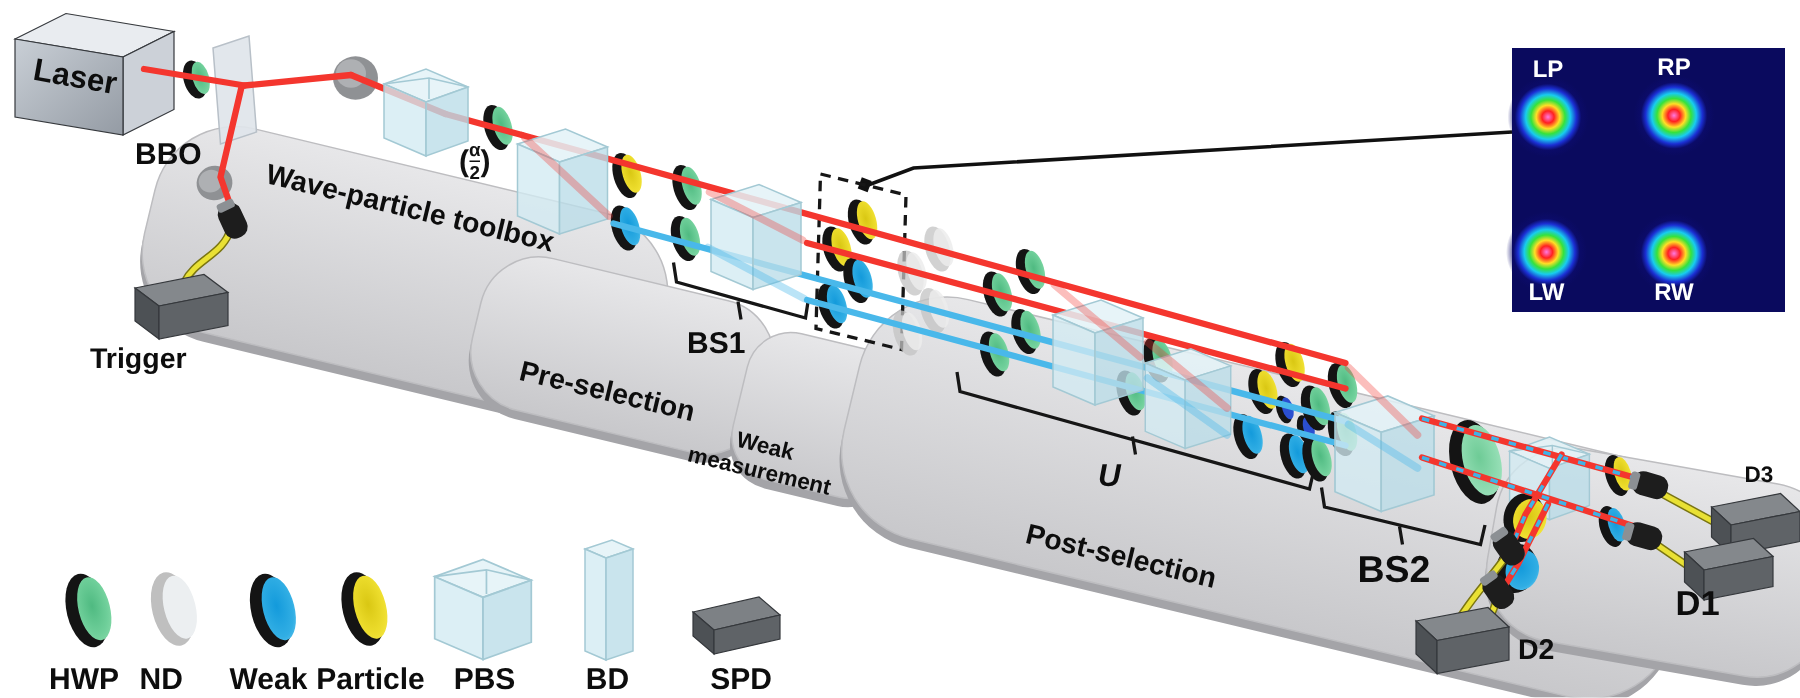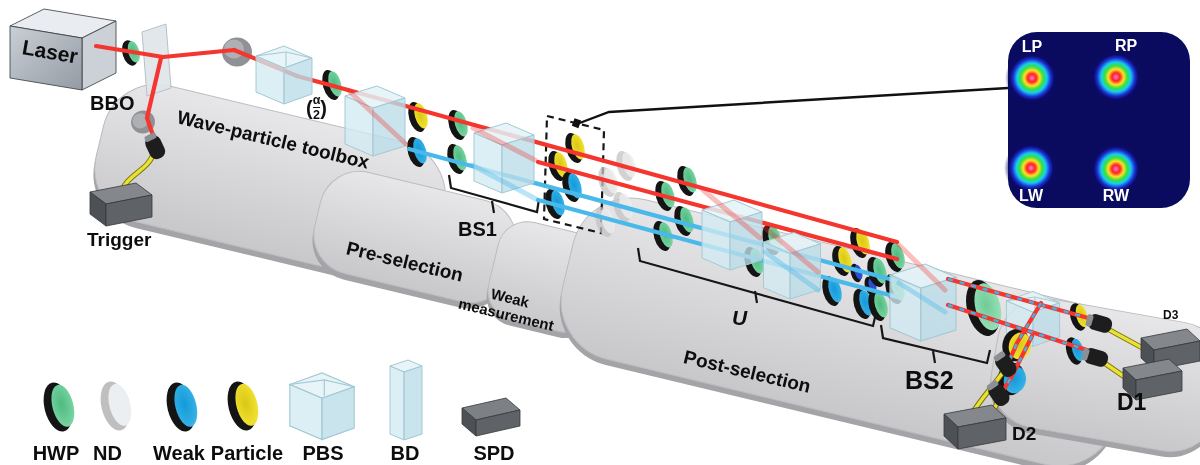--- a/index.html
+++ b/index.html
@@ -24,21 +24,21 @@
   .beam-bf{stroke:rgba(73,184,234,.38);stroke-width:5;fill:none;stroke-linecap:round;}
   .stripe{stroke:#3fb3e8;stroke-width:2.4;fill:none;stroke-dasharray:5 7;}
   .fiber-o{stroke:#7a7512;stroke-width:5.4;fill:none;stroke-linecap:round;}
   .fiber-i{stroke:#e9e134;stroke-width:3.4;fill:none;stroke-linecap:round;}
   .blk{stroke:#161616;stroke-width:2.2;fill:none;}
   .boxt{stroke:#35383c;stroke-width:.8;}
   .alpha{position:absolute;display:flex;align-items:center;font-weight:700;color:#111;}
   .alpha .par{font-size:20px;line-height:1;}
   .alpha .frac{display:inline-flex;flex-direction:column;align-items:center;line-height:1;font-size:12.5px;}
   .alpha .den{border-top:1.5px solid #111;padding-top:1px;}
-  .inset{position:absolute;background:#0a0a5e;border-radius:29px;}
+  .inset{position:absolute;background:#0a0a5e;}
   .spot{position:absolute;width:54px;height:54px;margin:-27px 0 0 -27px;border-radius:50%;
     background:radial-gradient(closest-side,#ff79e0 0%,#ff2020 15%,#ffdf26 29%,#35e23c 42%,#18cdee 55%,#1b2fd4 70%,rgba(12,12,110,.65) 82%,rgba(10,10,94,0) 100%);}
   .spot-lbl{position:absolute;color:#fff;font-weight:700;font-size:16px;transform:translate(-50%,0);}
 </style>
 </head>
 <body>
 
 <div class="scene">
 
 <svg width="1200" height="465" viewBox="0 0 1200 465">
@@ -425,49 +425,49 @@
     <path class="boxt" d="M-14,6 L30,-4 L30,12 L-14,22 Z" fill="#5f6367"></path>
   </g>
 </svg>
 
 <div class="inset" style="left:1008px;top:32px;width:182px;height:176px;">
   <div class="spot" style="left:24px;top:46px;"></div>
   <div class="spot" style="left:108px;top:45px;"></div>
   <div class="spot" style="left:23px;top:136px;"></div>
   <div class="spot" style="left:108px;top:137px;"></div>
   <div class="spot-lbl" style="left:24px;top:6px;">LP</div>
-  <div class="spot-lbl" style="left:108px;top:5px;margin-left:10px;">RP</div>
+  <div class="spot-lbl" style="left:108px;top:5px;">RP</div>
   <div class="spot-lbl" style="left:23px;top:155px;">LW</div>
   <div class="spot-lbl" style="left:108px;top:155px;">RW</div>
 </div>
 
 <div class="lbl" style="left:22px;top:40px;font-size:21px;transform:rotate(10deg);">Laser</div>
 <div class="lbl" style="left:90px;top:92px;font-size:20px;">BBO</div>
-<div class="lbl" style="left:60px;top:230px;font-size:19px;margin-left:27px;">Trigger</div>
+<div class="lbl" style="left:60px;top:230px;font-size:19px;">Trigger</div>
 <div class="lbl ctr rot" style="left:158px;top:130px;width:230px;font-size:19px;">Wave-particle toolbox</div>
 
 <div class="alpha" style="left:306px;top:94px;">
   <span class="par">(</span>
   <span class="frac">
     <span class="num">α</span>
     <span class="den">2</span>
   </span>
   <span class="par">)</span>
 </div>
 
 <div class="lbl ctr rot" style="left:332px;top:252px;width:145px;font-size:19px;">Pre-selection</div>
 <div class="lbl" style="left:458px;top:218px;font-size:20px;">BS1</div>
 <div class="lbl ctr rot" style="left:448px;top:290px;width:120px;font-size:15px;">
   <span>Weak</span><br>
   <span>measurement</span>
 </div>
 <div class="lbl" style="left:732px;top:306px;font-size:21px;font-style:italic;">U</div>
 <div class="lbl ctr rot" style="left:672px;top:362px;width:150px;font-size:19px;">Post-selection</div>
 <div class="lbl" style="left:905px;top:367px;font-size:25px;">BS2</div>
-<div class="lbl" style="left:1163px;top:309px;font-size:12px;">D3</div>
+<div class="lbl" style="left:1163px;top:309px;font-size:15px;">D3</div>
 <div class="lbl" style="left:1117px;top:390px;font-size:23px;">D1</div>
 <div class="lbl" style="left:1012px;top:424px;font-size:19px;">D2</div>
 
 <div class="lbl ctr" style="left:25px;top:442px;width:62px;font-size:20px;">HWP</div>
 <div class="lbl ctr" style="left:80px;top:442px;width:55px;font-size:20px;text-align:center;">ND</div>
 <div class="lbl ctr" style="left:145px;top:442px;width:68px;font-size:20px;">Weak</div>
 <div class="lbl ctr" style="left:208px;top:442px;width:78px;font-size:20px;">Particle</div>
 <div class="lbl ctr" style="left:291px;top:442px;width:64px;font-size:20px;">PBS</div>
 <div class="lbl ctr" style="left:377px;top:442px;width:56px;font-size:20px;text-align:center;">BD</div>
 <div class="lbl ctr" style="left:462px;top:442px;width:64px;font-size:20px;">SPD</div>

